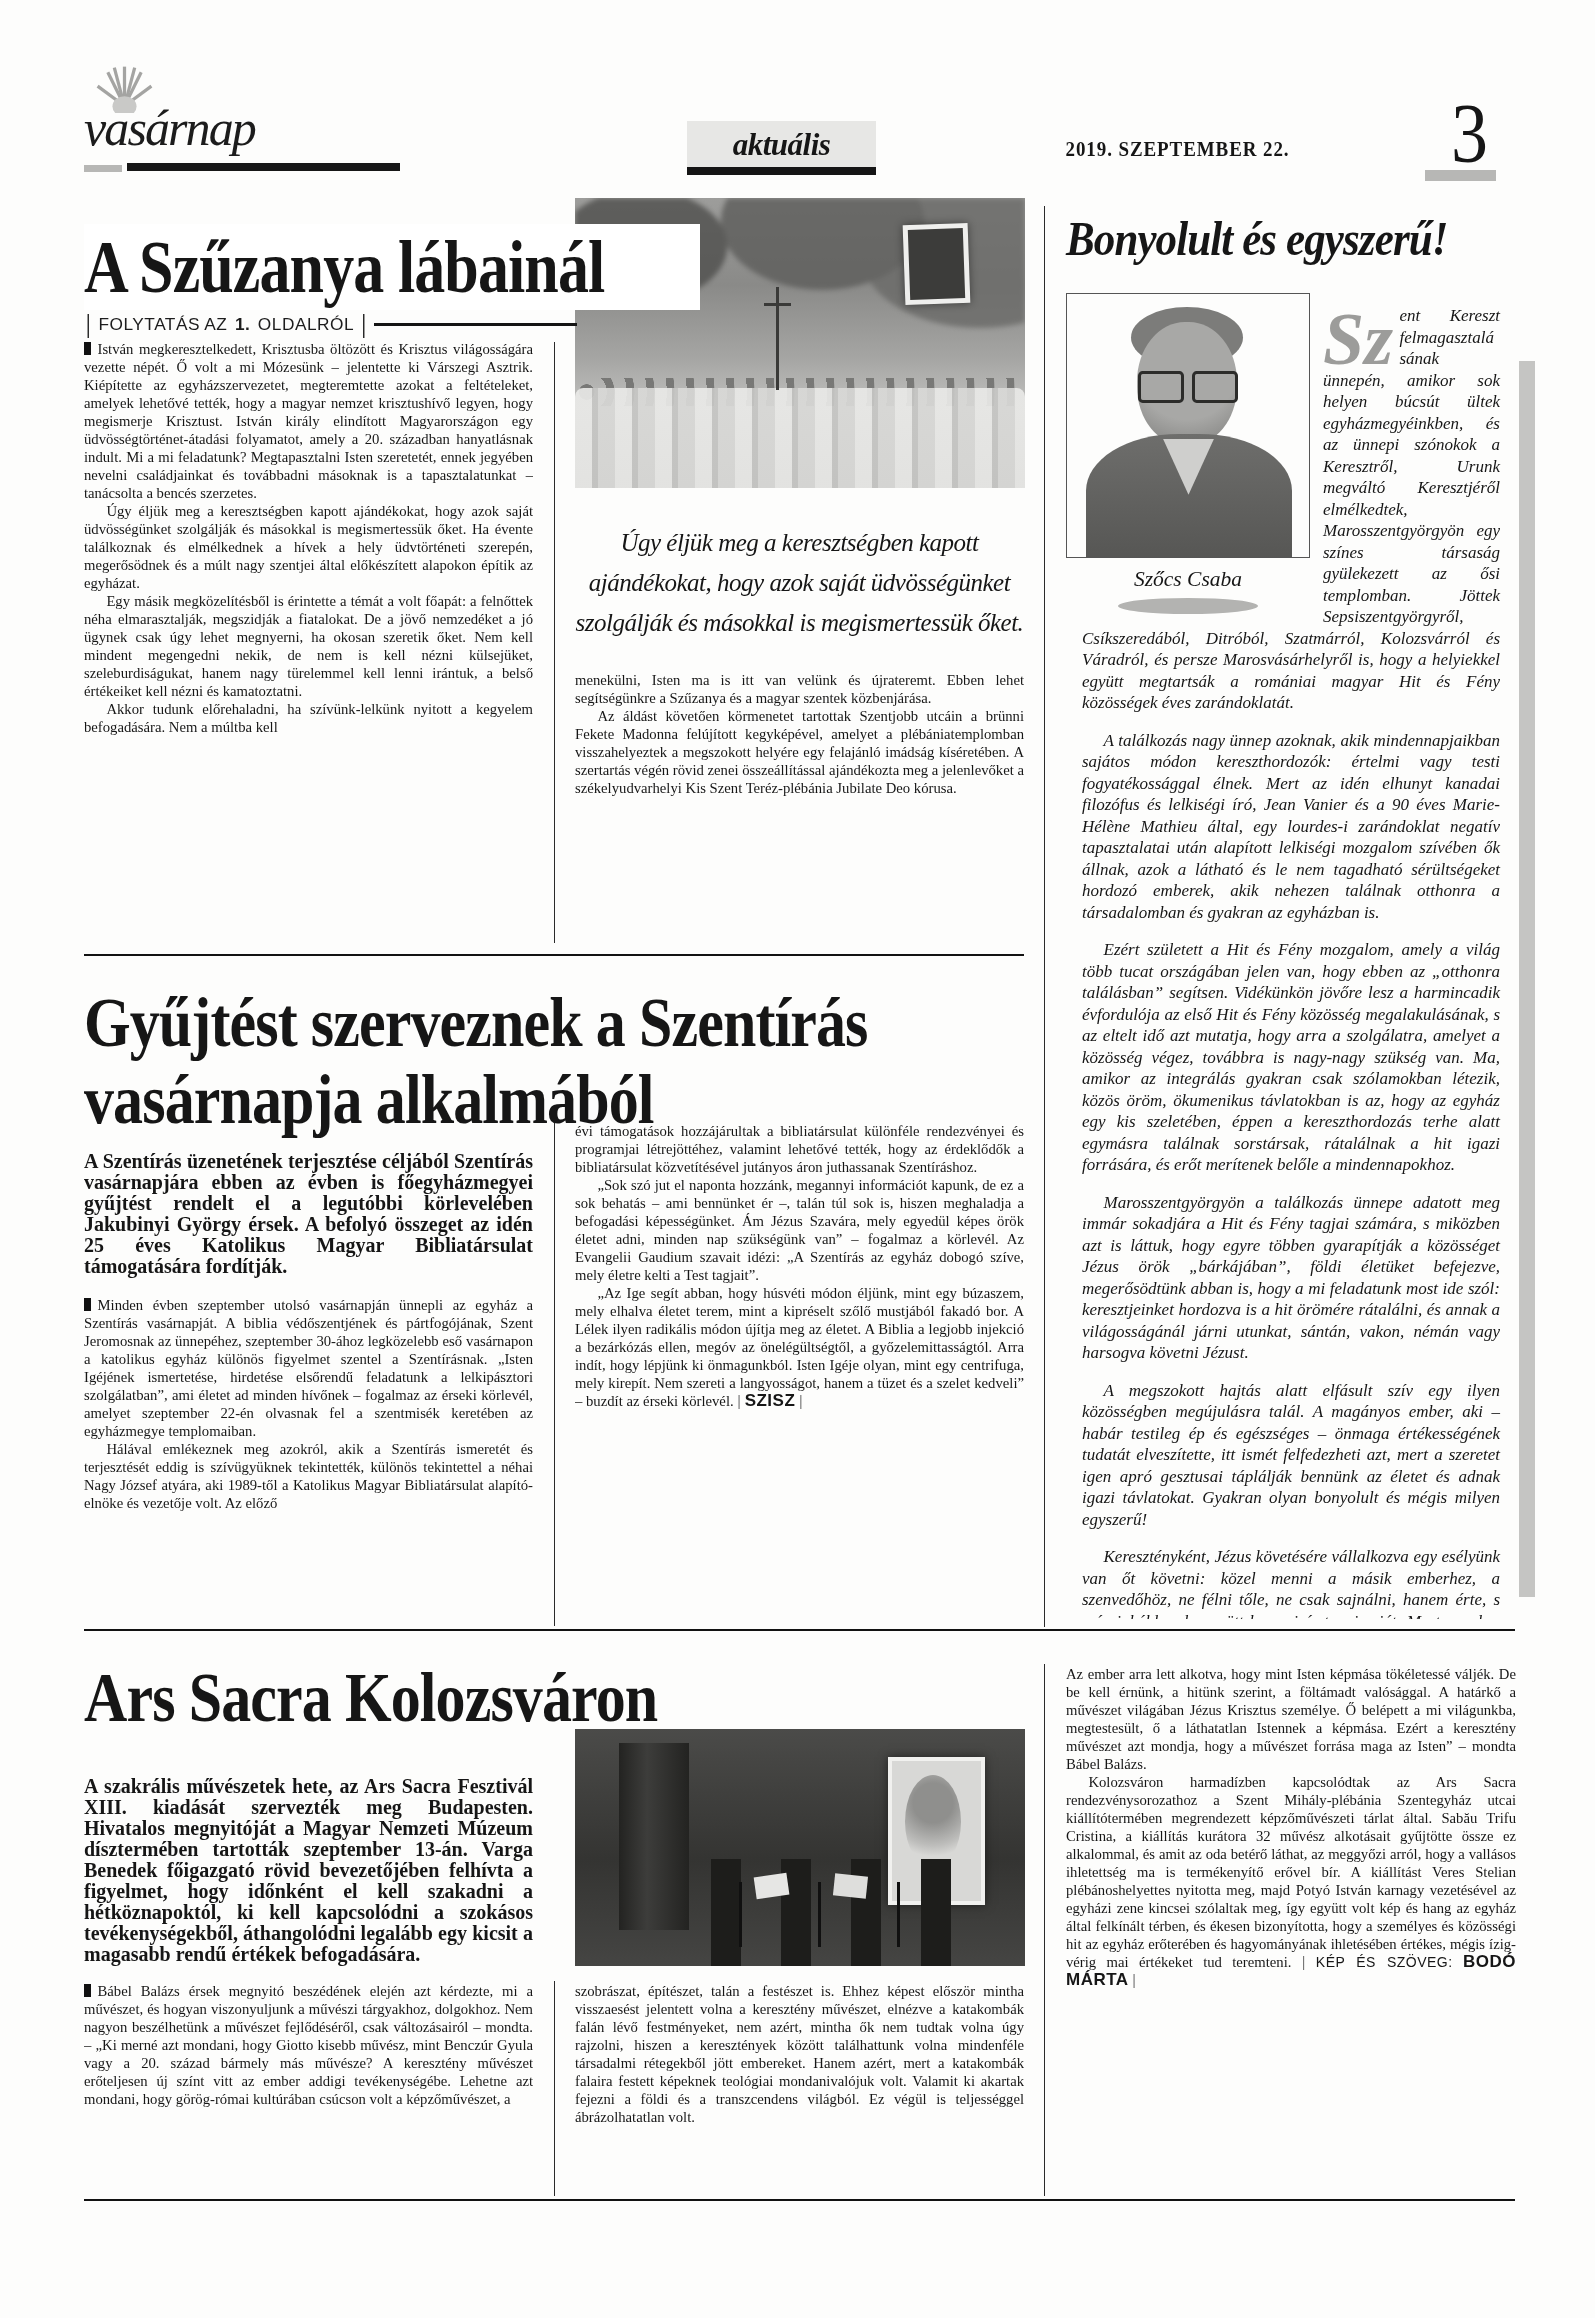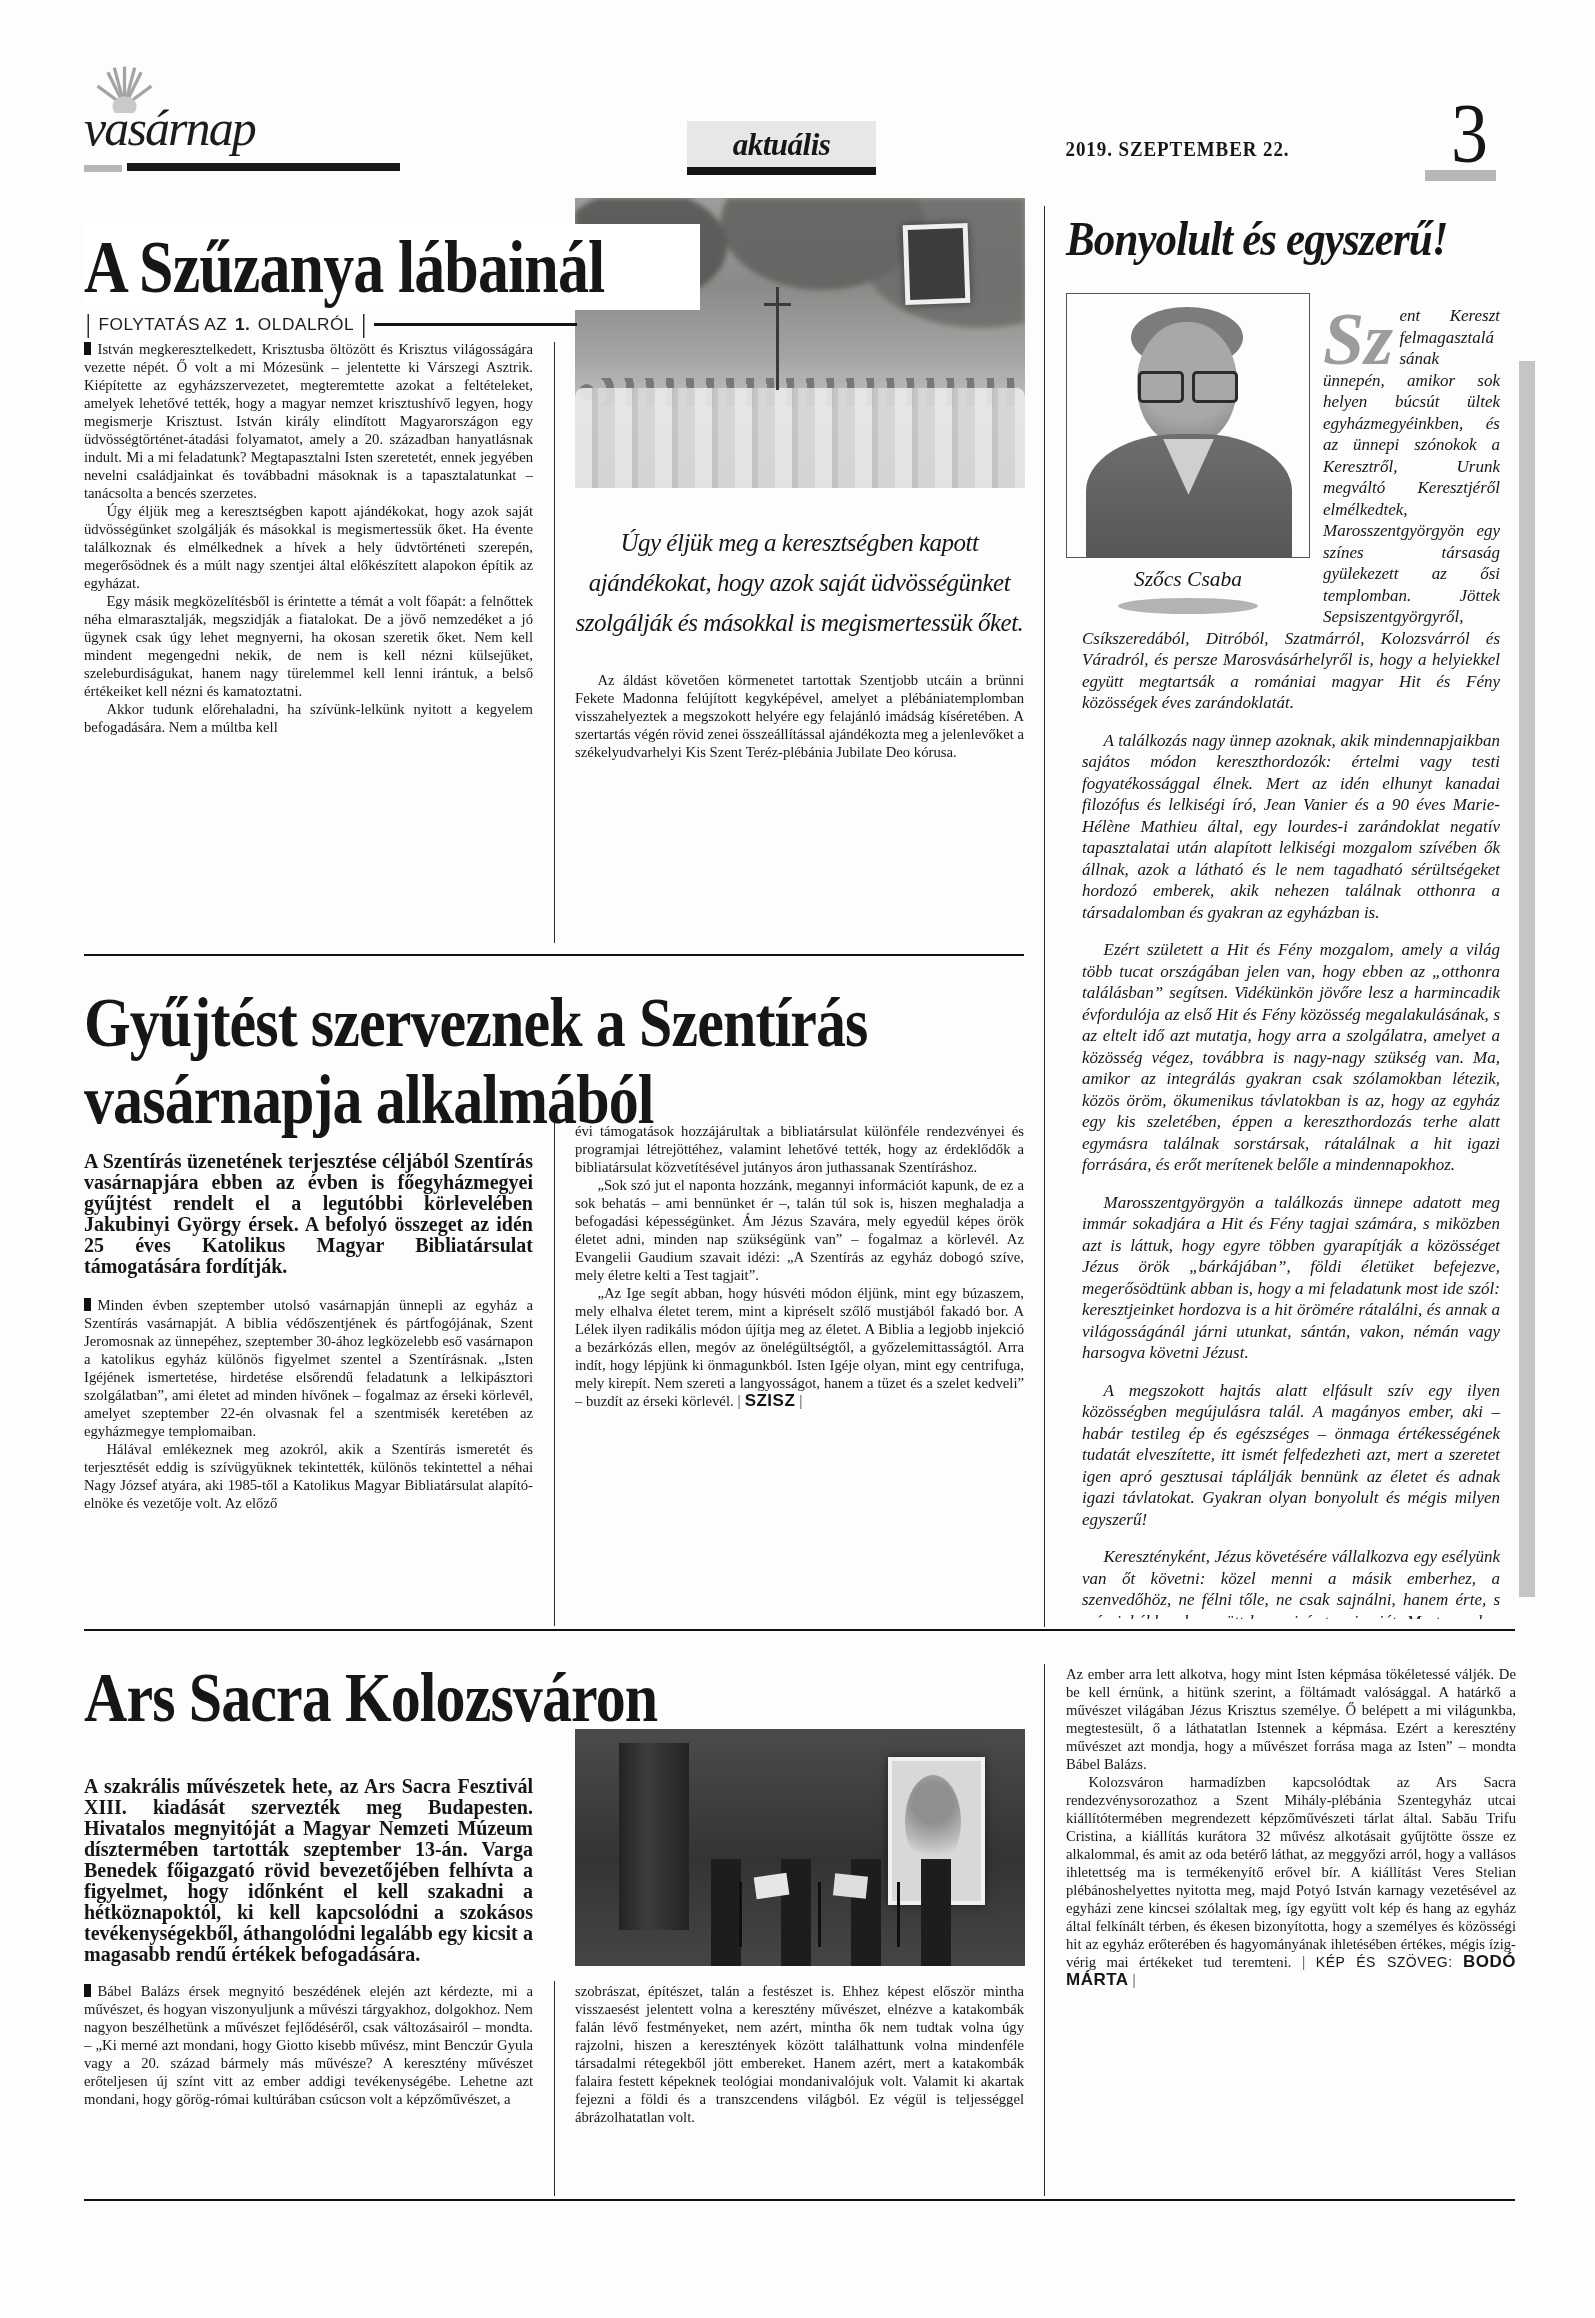--- a/index.html
+++ b/index.html
@@ -169,20 +169,21 @@
   <div class="col bodytxt" style="left:84px;top:340px;width:449px;height:604px;">
     <p><span class="marker"></span><span>István megkeresztelkedett, Krisztusba öltözött és Krisztus világosságára vezette népét. Ő volt a mi Mózesünk – jelentette ki Várszegi Asztrik. Kiépítette az egyházszervezetet, megteremtette azokat a feltételeket, amelyek lehetővé tették, hogy a magyar nemzet krisztushívő legyen, hogy megismerje Krisztust. István király elindított Magyarországon egy üdvösségtörténet-átadási folyamatot, amely a 20. században hanyatlásnak indult. Mi a mi feladatunk? Megtapasztalni Isten szeretetét, ennek jegyében nevelni családjainkat és továbbadni másoknak is a tapasztalatunkat – tanácsolta a bencés szerzetes.</span></p>
     <p class="ind">Úgy éljük meg a keresztségben kapott ajándékokat, hogy azok saját üdvösségünket szolgálják és másokkal is megismertessük őket. Ha évente találkoznak és elmélkednek a hívek a hely üdvtörténeti szerepén, megerősödnek és a múlt nagy szentjei által előkészített alapokon építik az egyházat.</p>
     <p class="ind">Egy másik megközelítésből is érintette a témát a volt főapát: a felnőttek néha elmarasztalják, megszidják a fiatalokat. De a jövő nemzedéket a jó ügynek csak úgy lehet megnyerni, ha okosan szeretik őket. Nem kell mindent megengedni nekik, de nem is kell nézni külsejüket, szeleburdiságukat, hanem nagy türelemmel kell lenni irántuk, a belső értékeiket kell nézni és kamatoztatni.</p>
     <p class="ind">Akkor tudunk előrehaladni, ha szívünk-lelkünk nyitott a kegyelem befogadására. Nem a múltba kell</p>
   </div>
 
   <div class="col" style="left:575px;top:523px;width:449px;height:421px;">
     <div class="pull-quote">Úgy éljük meg a keresztségben kapott ajándékokat, hogy azok saját üdvösségünket szolgálják és másokkal is megismertessük őket.</div>
     <div class="bodytxt" style="margin-top:28px;">
+      <p>menekülni, Isten ma is itt van velünk és újrateremt. Ebben lehet segítségünkre a Szűzanya és a magyar szentek közbenjárása.</p>
       <p class="ind">Az áldást követően körmenetet tartottak Szentjobb utcáin a brünni Fekete Madonna felújított kegyképével, amelyet a plébániatemplomban visszahelyeztek a megszokott helyére egy felajánló imádság kíséretében. A szertartás végén rövid zenei összeállítással ajándékozta meg a jelenlevőket a székelyudvarhelyi Kis Szent Teréz-plébánia Jubilate Deo kórusa.</p>
     </div>
   </div>
 
   <div class="hrule" style="left:84px;top:954px;width:940px;"></div>
 
   <div class="vrule" style="left:554px;top:342px;height:601px;"></div>
   <div class="vrule" style="left:554px;top:1122px;height:504px;"></div>
   <div class="vrule" style="left:554px;top:1981px;height:215px;"></div>
   <div class="vrule" style="left:1044px;top:206px;height:1421px;"></div>
@@ -217,21 +218,21 @@
     <div>Gyűjtést szerveznek a Szentírás</div>
     <div>vasárnapja alkalmából</div>
   </div>
 
   <div class="col" style="left:84px;top:1151px;width:449px;height:136px;">
     <p class="lead" style="margin:0;">A Szentírás üzenetének terjesztése céljából Szentírás vasárnapjára ebben az évben is főegyházmegyei gyűjtést rendelt el a legutóbbi körlevelében Jakubinyi György érsek. A befolyó összeget az idén 25 éves Katolikus Magyar Bibliatársulat támogatására fordítják.</p>
   </div>
 
   <div class="col bodytxt" style="left:84px;top:1296px;width:449px;height:331px;">
     <p><span class="marker"></span><span>Minden évben szeptember utolsó vasárnapján ünnepli az egyház a Szentírás vasárnapját. A biblia védőszentjének és pártfogójának, Szent Jeromosnak az ünnepéhez, szeptember 30-ához legközelebb eső vasárnapon a katolikus egyház különös figyelmet szentel a Szentírásnak. „Isten Igéjének ismertetése, hirdetése elsőrendű feladatunk a lelkipásztori szolgálatban”, ami életet ad minden hívőnek – fogalmaz az érseki körlevél, amelyet szeptember 22-én olvasnak fel a szentmisék keretében az egyházmegye templomaiban.</span></p>
-    <p class="ind">Hálával emlékeznek meg azokról, akik a Szentírás ismeretét és terjesztését eddig is szívügyüknek tekintették, különös tekintettel a néhai Nagy József atyára, aki 1985-től a Katolikus Magyar Bibliatársulat alapító-elnöke és vezetője volt. Az előző</p>
+    <p class="ind">Hálával emlékeznek meg azokról, akik a Szentírás ismeretét és terjesztését eddig is szívügyüknek tekintették, különös tekintettel a néhai Nagy József atyára, aki 1989-től a Katolikus Magyar Bibliatársulat alapító-elnöke és vezetője volt. Az előző</p>
   </div>
 
   <div class="col bodytxt" style="left:575px;top:1122px;width:449px;height:505px;">
     <p>évi támogatások hozzájárultak a bibliatársulat különféle rendezvényei és programjai létrejöttéhez, valamint lehetővé tették, hogy az érdeklődők a bibliatársulat közvetítésével jutányos áron juthassanak Szentíráshoz.</p>
     <p class="ind">„Sok szó jut el naponta hozzánk, megannyi információt kapunk, de ez a sok behatás – ami bennünket ér –, talán túl sok is, hiszen meghaladja a befogadási képességünket. Ám Jézus Szavára, mely egyedül képes örök életet adni, minden nap szükségünk van” – fogalmaz a körlevél. Az Evangelii Gaudium szavait idézi: „A Szentírás az egyház dobogó szíve, mely életre kelti a Test tagjait”.</p>
     <p class="ind"><span>„Az Ige segít abban, hogy húsvéti módon éljünk, mint egy búzaszem, mely elhalva életet terem, mint a kipréselt szőlő mustjából fakadó bor. A Lélek ilyen radikális módon újítja meg az életet. A Biblia a legjobb injekció a bezárkózás ellen, megóv az önelégültségtől, a győzelemittasságtól. Arra indít, hogy lépjünk ki önmagunkból. Isten Igéje olyan, mint egy centrifuga, mely kirepít. Nem szereti a langyosságot, hanem a tüzet és a szelet kedveli” – buzdít az érseki körlevél.</span>
       <span class="sig-sep">|</span>
       <span class="sig-name">SZISZ</span>
       <span class="sig-sep">|</span></p>
   </div>

